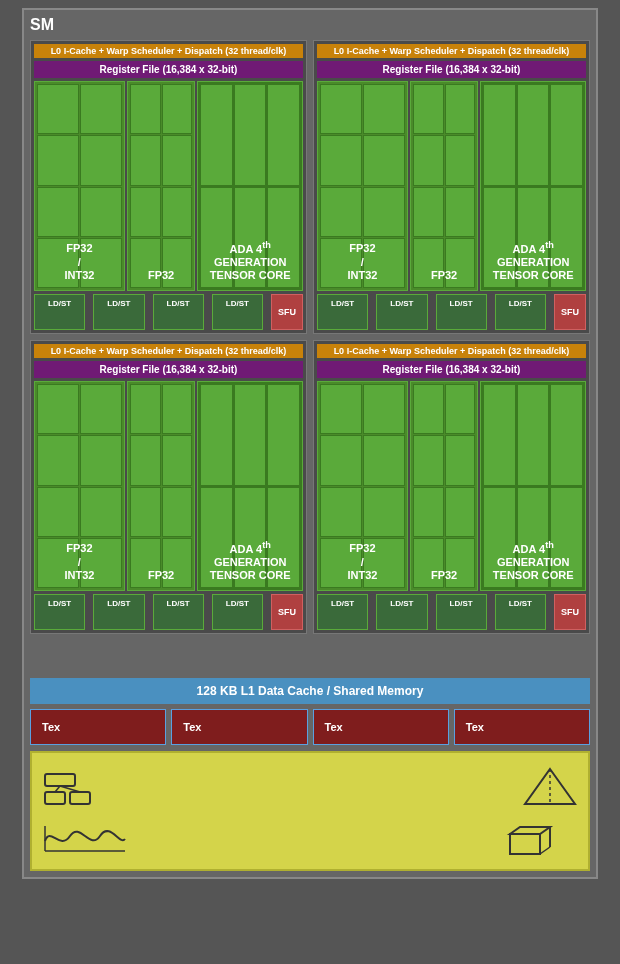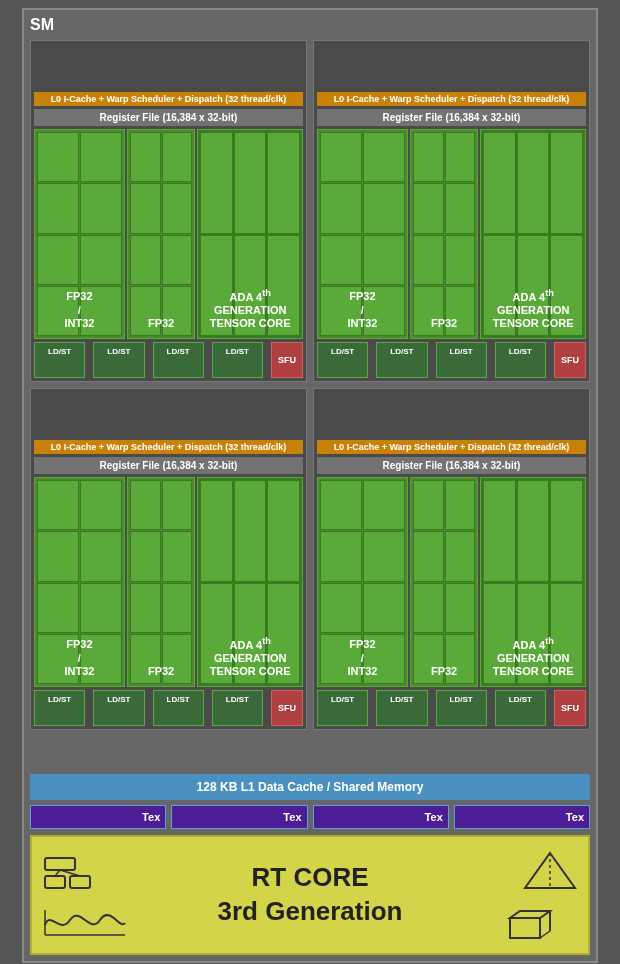--- a/index.html
+++ b/index.html
@@ -40,25 +40,24 @@
     }
 
     .l0-cache-bar {
       background: #c8820a;
       color: white;
       font-size: 9px;
       text-align: center;
       padding: 2px 4px;
       margin-bottom: 3px;
       font-weight: bold;
-      margin-top: 48px;
     }
 
     .register-file-bar {
-      background: #737373;
+      background: #701a75;
       color: white;
       font-size: 10px;
       text-align: center;
       padding: 3px 4px;
       margin-bottom: 3px;
       font-weight: bold;
     }
 
     .sub-units {
       display: flex;
@@ -166,26 +165,26 @@
     }
 
     .tex-row {
       display: grid;
       grid-template-columns: 1fr 1fr 1fr 1fr;
       gap: 5px;
       margin-bottom: 6px;
     }
 
     .tex-unit {
-      background: #4c1d95;
+      background: #7f1d1d;
       color: white;
       font-size: 11px;
       font-weight: bold;
-      text-align: right;
-      padding: 5px;
+      text-align: left;
+      padding: 11px;
       border: 1px solid #5aA0E0;
     }
 
     .rt-core-section {
       background: #d4d44a;
       border: 2px solid #b0b030;
       padding: 8px;
       display: flex;
       align-items: center;
       justify-content: space-between;
@@ -448,24 +447,20 @@
         <line x1="20" y1="20" x2="15" y2="26" stroke="#333" stroke-width="1.5"></line>
         <line x1="20" y1="20" x2="40" y2="26" stroke="#333" stroke-width="1.5"></line>
       </svg>
       <svg width="90" height="35" viewBox="0 0 90 35">
         <path d="M5,20 C10,5 20,30 30,15 C40,0 50,30 60,15 C70,0 80,25 85,18" fill="none" stroke="#333" stroke-width="2"></path>
         <line x1="5" y1="5" x2="5" y2="30" stroke="#333" stroke-width="1.5"></line>
         <line x1="5" y1="30" x2="85" y2="30" stroke="#333" stroke-width="1.5"></line>
       </svg>
     </div>
 
-    <div class="rt-core-label">
-      <span>RT CORE</span><br>
-      <span>3rd Generation</span>
-    </div>
 
     <div class="rt-icon-right">
 
       <svg width="90" height="45" viewBox="0 0 90 45">
         <polygon points="60,5 85,40 35,40" fill="none" stroke="#333" stroke-width="2"></polygon>
         <line x1="60" y1="5" x2="60" y2="40" stroke="#333" stroke-width="1.5" stroke-dasharray="3,3"></line>
       </svg>
       <svg width="90" height="40" viewBox="0 0 90 40">
         <rect x="20" y="15" width="30" height="20" fill="none" stroke="#333" stroke-width="2"></rect>
         <polygon points="20,15 30,8 60,8 50,15" fill="none" stroke="#333" stroke-width="2"></polygon>

